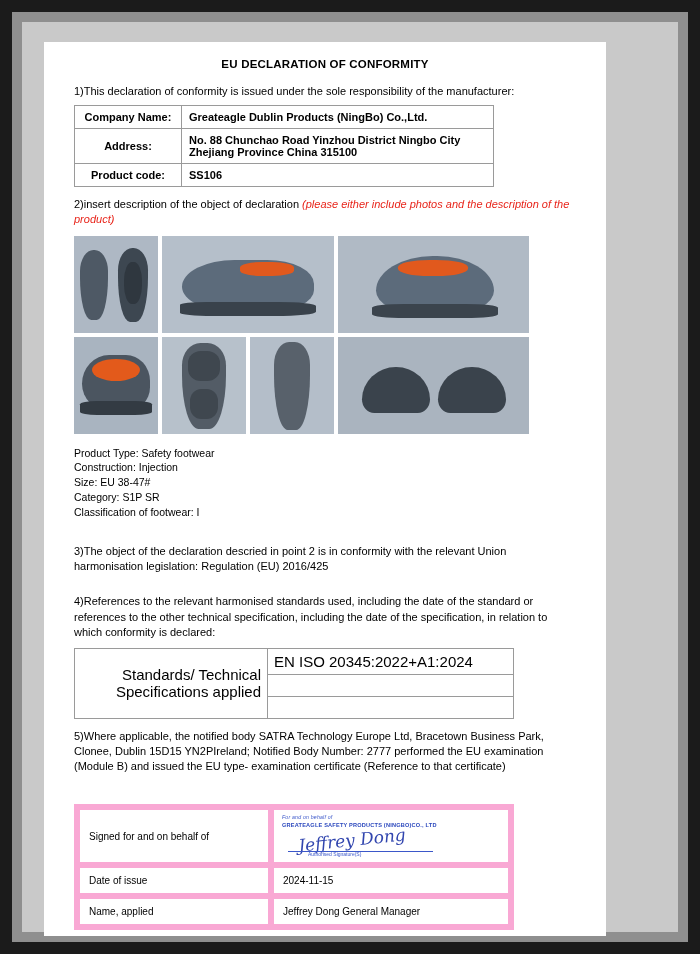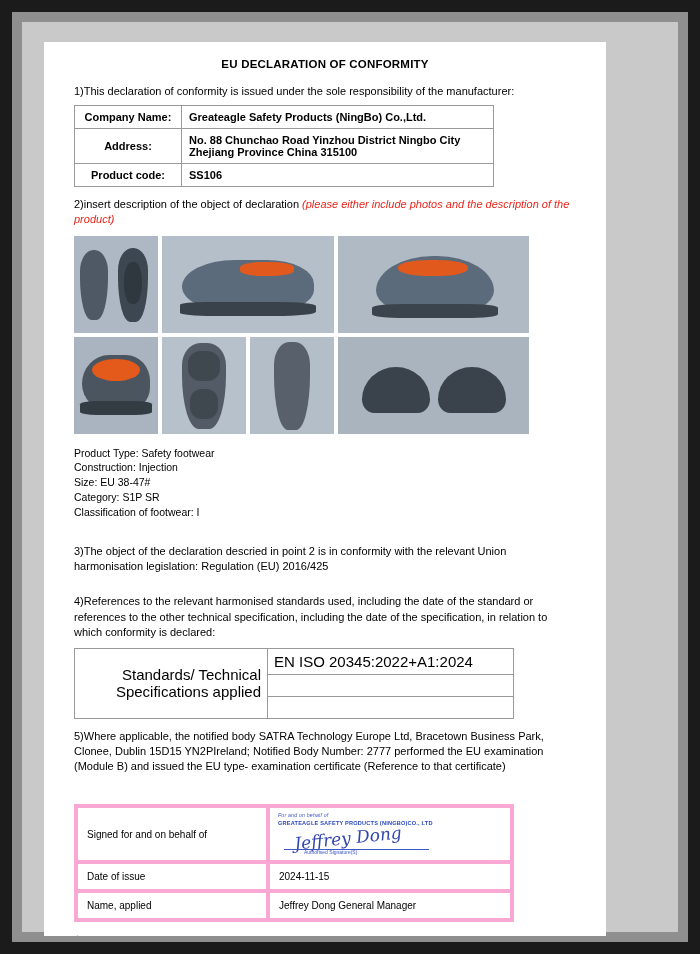--- a/index.html
+++ b/index.html
@@ -168,21 +168,21 @@
     font-weight: normal;
     vertical-align: middle;
   }
   table.sign {
     border-collapse: collapse;
     margin: 10px 0 0 0;
     width: 440px;
     table-layout: fixed;
   }
   table.sign td {
-    border: 4px solid #f9a8d4;
+    border: 6px solid #f9a8d4;
     font-size: 10px;
     color: #000;
     padding: 7px 9px;
     vertical-align: middle;
   }
   table.sign td.k { width: 170px; }
   .sig-cell { position: relative; height: 52px; padding: 0 !important; }
   .sig-top {
     position:absolute; left:8px; top:4px;
     font-size: 5.2px; color:#3b57c9; font-style: italic;
@@ -225,21 +225,21 @@
       <div class="doc">
 
         <div class="doc-title">EU DECLARATION OF CONFORMITY</div>
 
         <div class="para">1)This declaration of conformity is issued under the sole responsibility of the manufacturer:</div>
 
         <table class="info">
           <tbody>
               <tr>
             <td class="label">Company Name:</td>
-            <td class="value">Greateagle Safety Products (NingBo) Co.,Ltd.</td>
+            <td class="value">Greateagle Dublin Products (NingBo) Co.,Ltd.</td>
           </tr>
           <tr>
             <td class="label">Address:</td>
             <td class="value">No. 88  Chunchao Road Yinzhou District Ningbo City Zhejiang Province China 315100</td>
           </tr>
           <tr>
             <td class="label">Product code:</td>
             <td class="value">SS106</td>
           </tr>
         </tbody>

